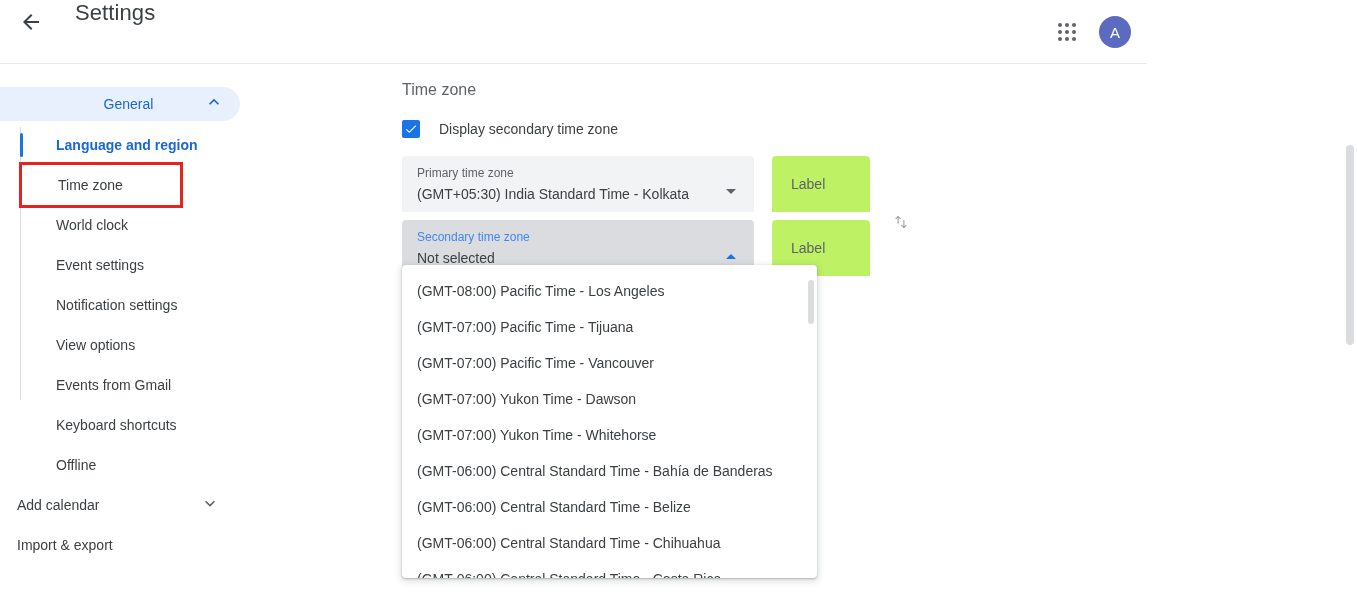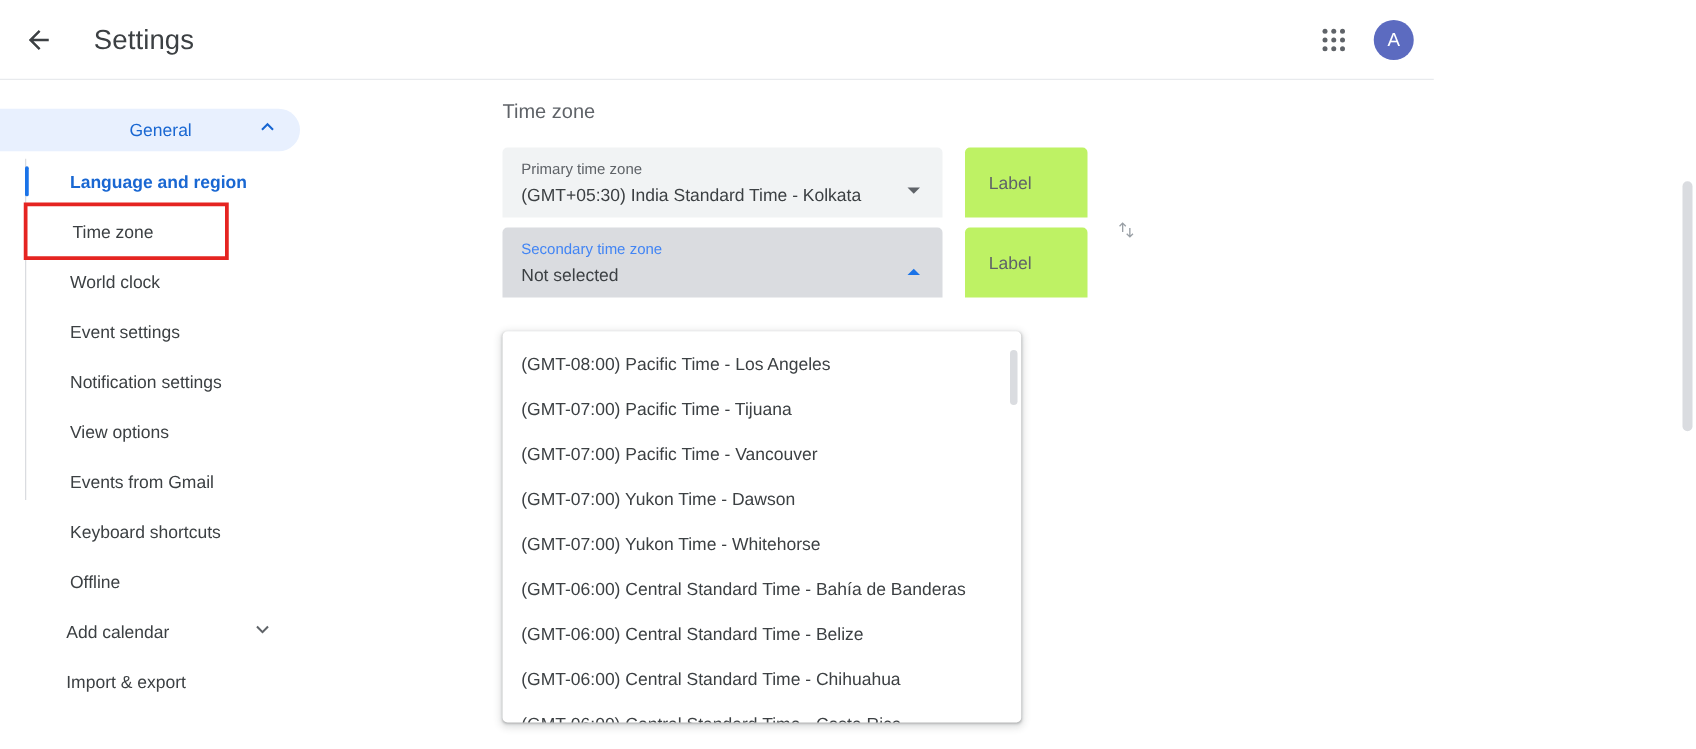--- a/index.html
+++ b/index.html
@@ -8,21 +8,21 @@
     font-family: "Liberation Sans", sans-serif;
     background: #ffffff;
     overflow: hidden;
   }
   #app { position: relative; width: 1357px; height: 599px; background:#fff; }
 
   
   .header {
     position: absolute; left: 0; top: 0; width: 1147px; height: 64px;
     background: #ffffff;
-    display: flex; align-items: center;
+    display: flex; 
     border-bottom: 1px solid #e8eaed;
     z-index: 30;
   }
   .back-btn {
     width: 44px; height: 44px; margin-left: 9px;
     display: flex; align-items: center; justify-content: center;
     border-radius: 50%; cursor: pointer;
   }
   .page-title {
     margin-left: 22px;
@@ -93,21 +93,21 @@
   .sub-item.highlighted {
     outline: 3px solid #e52421;
     background: #ffffff;
     margin-left: 2px;
     width: 158px;
   }
   .foot-item {
     position: relative; height: 40px; display: flex; align-items: center;
     padding-left: 17px; font-size: 14px; color: #3c4043; cursor: pointer;
     margin-right: 16px;
-    border-top-right-radius: 20px; border-bottom-right-radius: 20px; margin-left: 36px;
+    border-top-right-radius: 20px; border-bottom-right-radius: 20px;
   }
   .foot-item .chev { position: absolute; right: 20px; top: 50%; transform: translateY(-50%); }
 
   
   .content {
     position: absolute; left: 256px; top: 65px;
     width: 1101px; height: 534px;
     background: #ffffff;
     overflow: hidden;
   }
@@ -267,20 +267,28 @@
     <div class="foot-item">
       <span>Import &amp; export</span>
     </div>
   </div>
 
   <div class="content">
     <div class="content-inner">
 
       <div class="sec-title">Time zone</div>
 
+      <div class="checkrow">
+        <span class="checkbox">
+          <svg width="14" height="14" viewBox="0 0 24 24">
+            <path d="M9 16.2L4.8 12l-1.4 1.4L9 19 21 7l-1.4-1.4z" fill="#ffffff"></path>
+          </svg>
+        </span>
+        <span class="ctext">Display secondary time zone</span>
+      </div>
 
       <div class="fields-row">
         <div class="tz-col">
 
           <div class="tz-field">
             <div class="flabel">Primary time zone</div>
             <div class="fvalue">(GMT+05:30) India Standard Time - Kolkata</div>
             <span class="caret">
               <svg width="12" height="8" viewBox="0 0 12 8">
                   <path d="M1 1l5 5 5-5z" fill="#5f6368"></path>

